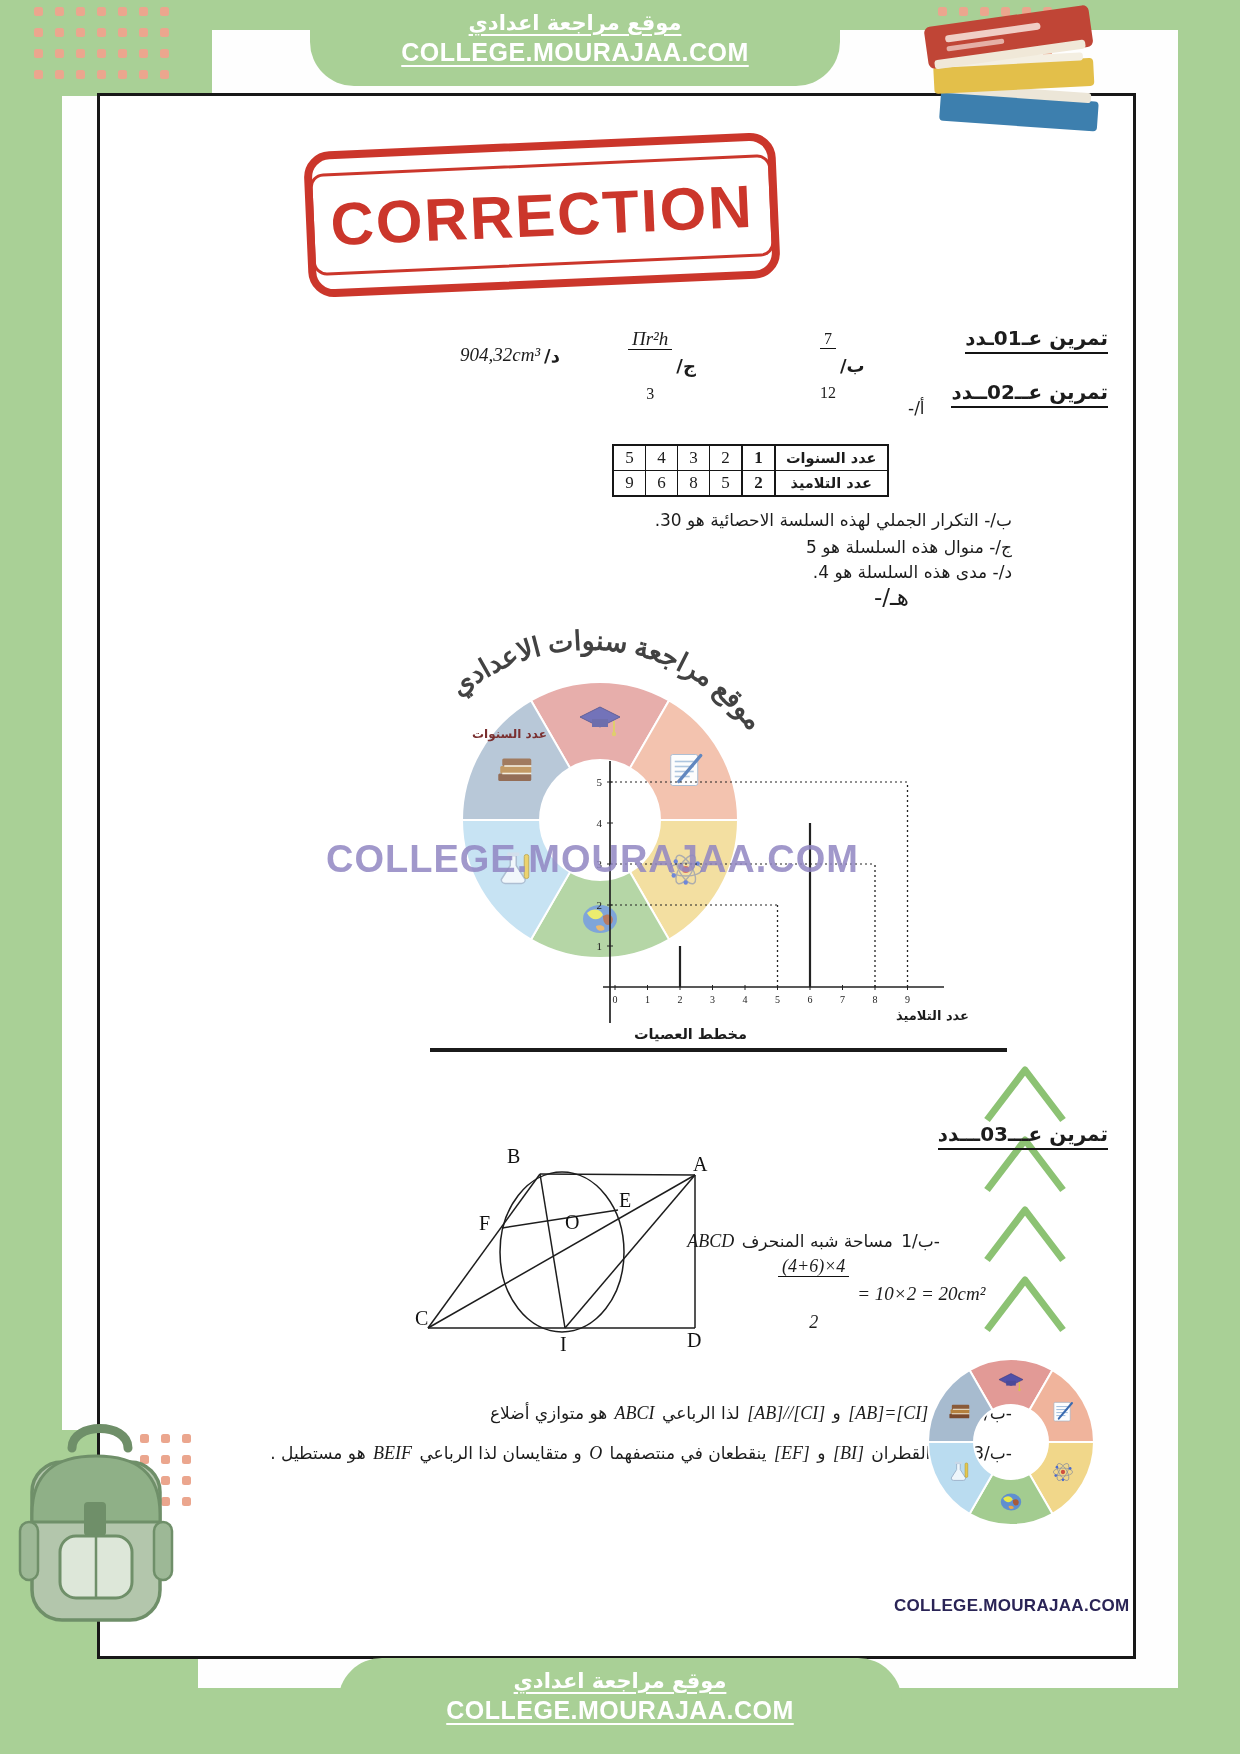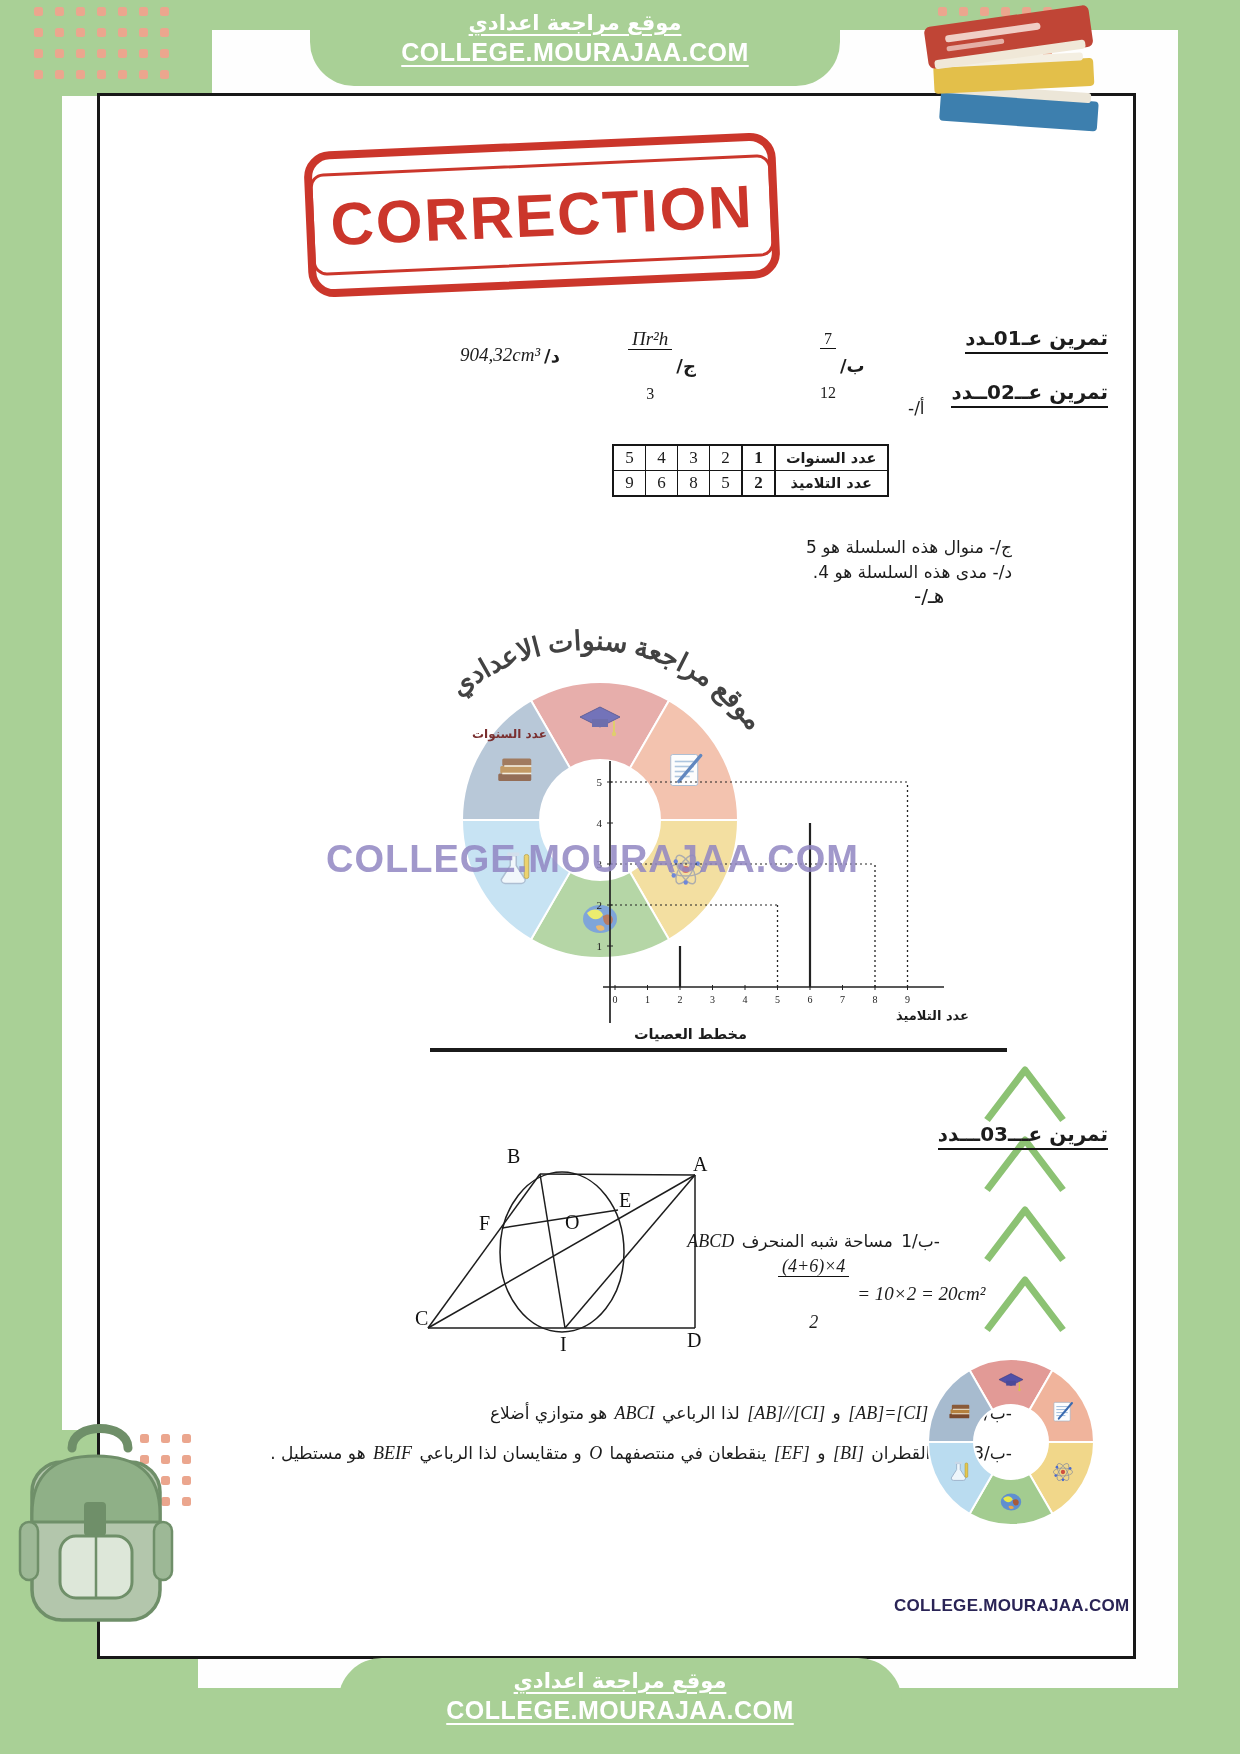--- a/index.html
+++ b/index.html
@@ -34,21 +34,21 @@
   .exh{font-weight:700;font-size:20px;direction:rtl;white-space:nowrap;border-bottom:2.2px solid #141414;
        padding-bottom:2px;z-index:3;}
   #ex1h{right:132px;top:326px;}
   #ex2h{right:132px;top:380px;}
   #ex3h{right:132px;top:1082px;margin-top:40px;}
   .arline{direction:rtl;font-size:17px;white-space:nowrap;z-index:3;line-height:1.45;}
   #lb{right:228px;top:508px;}
   #lc{right:228px;top:535px;}
   #ld{right:228px;top:560px;}
   #a-item{left:908px;top:398px;font-size:17px;direction:rtl;z-index:3;}
-  #e-item{left:914px;top:584px;font-size:20px;direction:rtl;z-index:3;}
+  #e-item{left:874px;top:584px;font-size:23px;direction:rtl;z-index:3;}
   
   .unit{display:flex;direction:rtl;align-items:center;gap:4px;z-index:3;}
   #u-a{left:880px;top:344px;font-weight:700;font-size:20px;direction:rtl;}
   #u-b{left:820px;top:330px;}
   #u-c{left:628px;top:328px;}
   #u-d{left:460px;top:344px;}
   .mk{font-size:18px;font-weight:600;}
   .frac{display:inline-flex;flex-direction:column;align-items:center;line-height:1.12;
         font-family:"Liberation Serif",serif;font-size:16px;gap:35px;}
   .frac .fn{border-bottom:1.5px solid #111;padding:0 4px;}
@@ -233,20 +233,21 @@
             <td class="hd">عدد التلاميذ</td>
             <td class="c0">2</td>
             <td>5</td>
             <td>8</td>
             <td>6</td>
             <td>9</td>
           </tr>
         </tbody>
       </table>
   </div>
+  <div class="abs arline" id="lb">ب/- التكرار الجملي لهذه السلسة الاحصائية هو 30.</div>
   <div class="abs arline" id="lc">ج/- منوال هذه السلسلة هو 5</div>
   <div class="abs arline" id="ld">د/- مدى هذه السلسلة هو 4.</div>
   <div class="abs" id="e-item">هـ/-</div>
 
   <svg class="abs" id="chart" viewBox="0 0 600 480">
     <defs>
         <path id="arcp" d="M 14,128 A 200,200 0 0 1 349,168" fill="none"></path>
       </defs>
     <g id="wm-wheel" opacity="0.8">
         <path d="M111.00000000000003,105.48849427774746 A138,138 0 0 1 249,105.48849427774748 L210,173.03847577293368 A60,60 0 0 0 150,173.03847577293368 Z" fill="#e29a96" stroke="#ffffff" stroke-width="2"></path>

